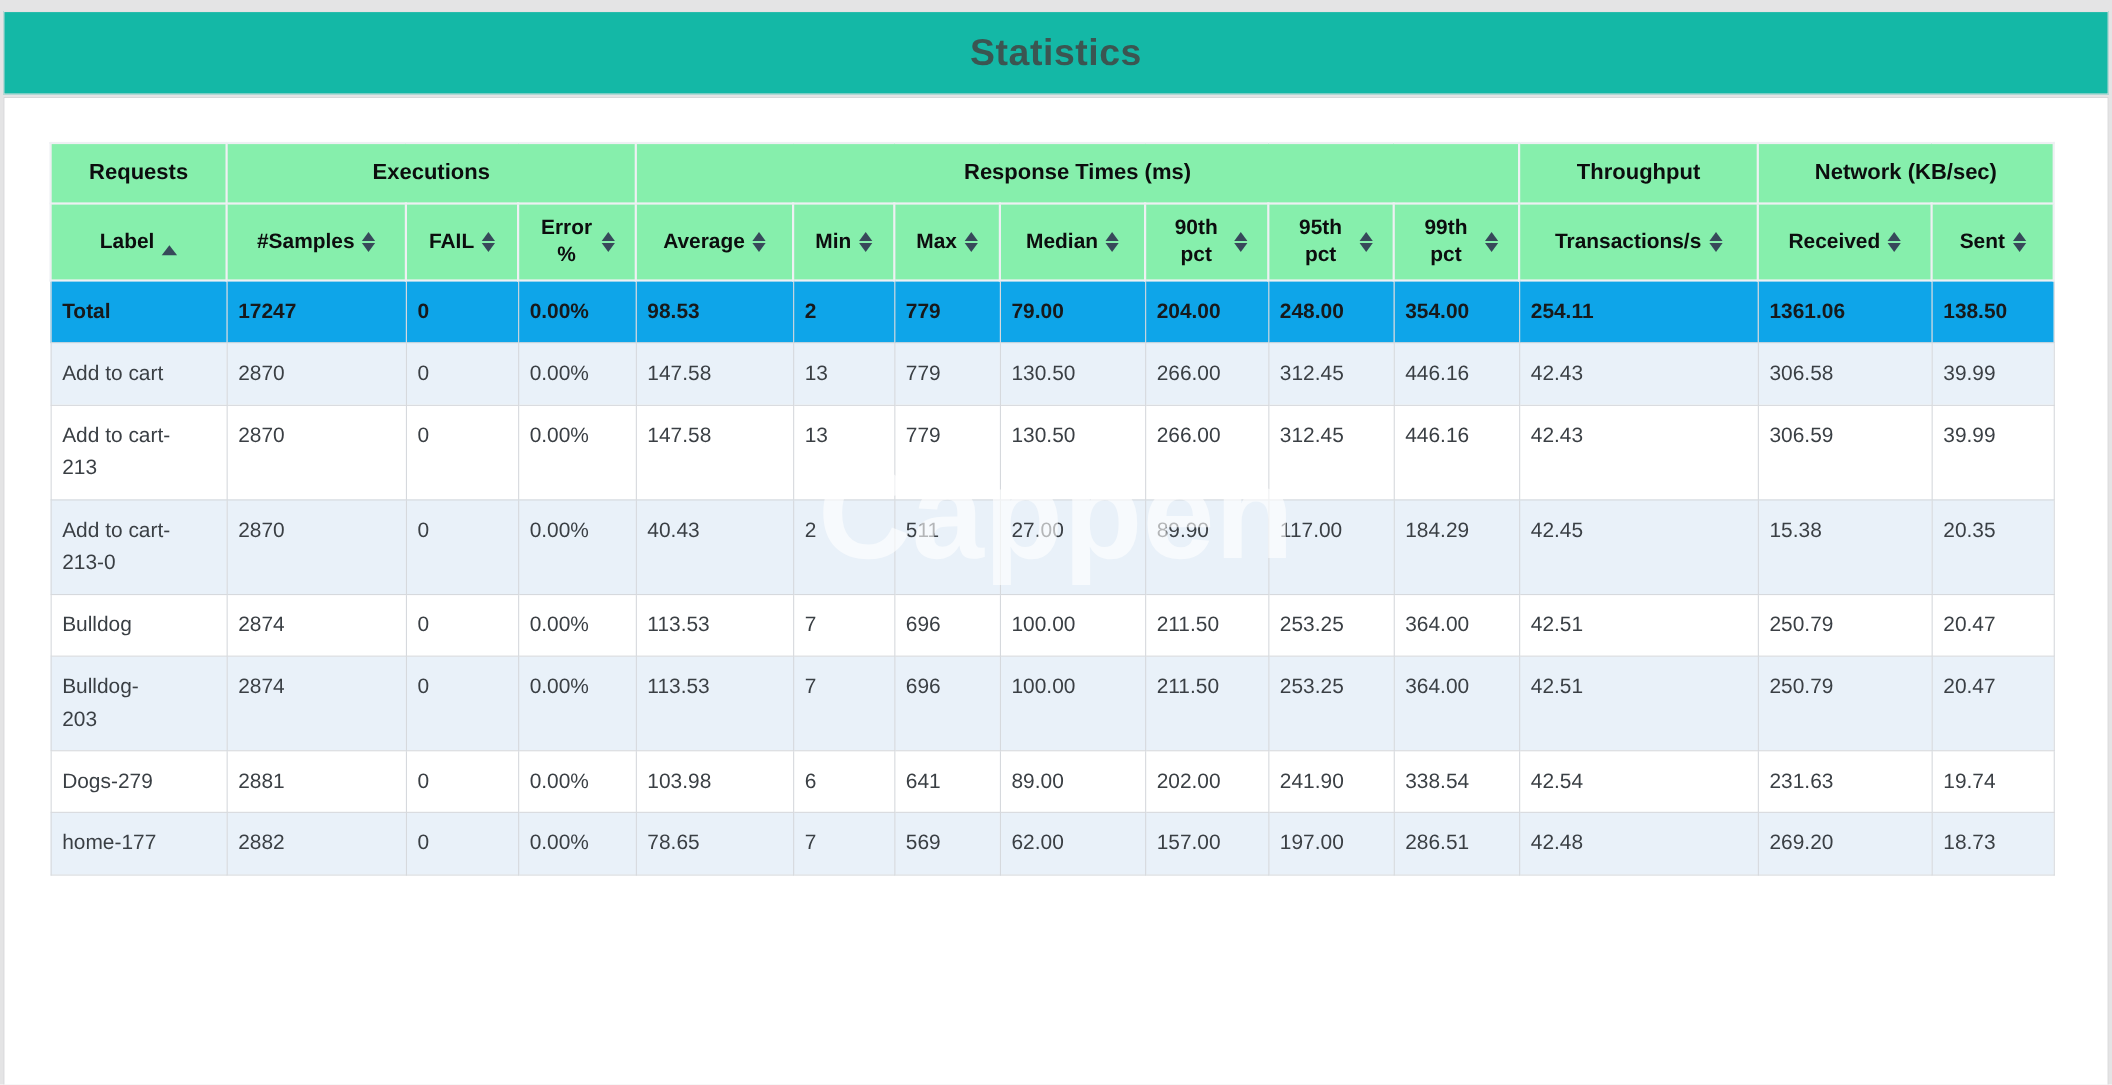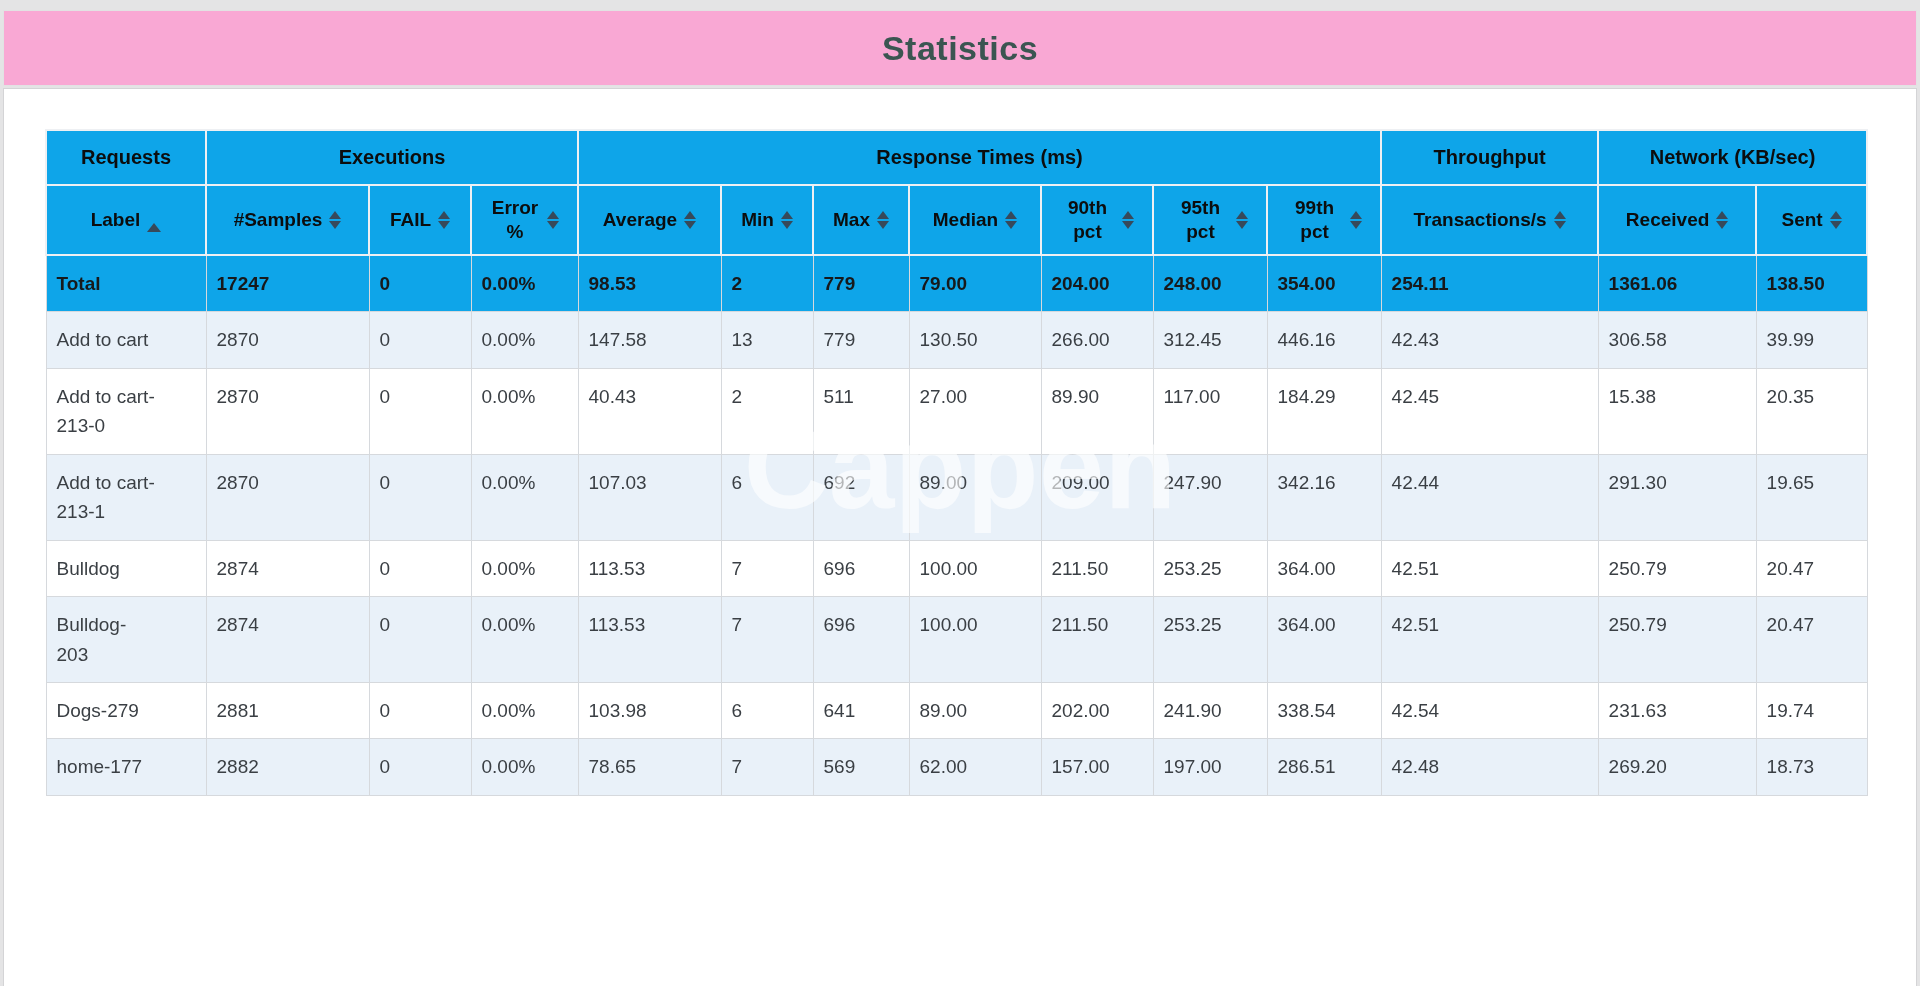--- a/index.html
+++ b/index.html
@@ -5,21 +5,21 @@
   * { margin:0; padding:0; box-sizing:border-box; }
   html,body { width:1920px; height:986px; }
   body {
     font-family:"Liberation Sans", sans-serif;
     background:#e4e4e5;
     position:relative;
     overflow:hidden;
   }
   .title-card {
     margin:10px 3px 0 3px;
-    background:#f9a8d4;
+    background:#14b8a6;
     border:1px solid #e2e2e3;
     height:76px;
     display:flex; align-items:center; justify-content:center;
   }
   .page-title {
     font-size:34px;
     font-weight:bold;
     color:#3b5551;
     letter-spacing:0.5px;
   }
@@ -33,21 +33,21 @@
   .table-wrap { padding:40px 0 0 41px; }
 
   table.stats {
     border-collapse:collapse;
     table-layout:fixed;
     width:1821px;
     font-size:19px;
   }
   
   th {
-    background:#0ea5e9;
+    background:#86efac;
     border:2px solid #eef0f3;
     font-weight:bold;
     color:#0c0d0e;
     text-align:center;
     vertical-align:middle;
   }
   th.ghead { font-size:20px; height:55px; padding:4px 6px; }
   th.chead { font-size:19px; height:70px; padding:6px 18px; cursor:pointer; }
   .th-inner {
     display:flex; align-items:center; justify-content:center;
@@ -279,52 +279,52 @@
             <td>779</td>
             <td>130.50</td>
             <td>266.00</td>
             <td>312.45</td>
             <td>446.16</td>
             <td>42.43</td>
             <td>306.58</td>
             <td>39.99</td>
           </tr>
           <tr>
+            <td class="label-cell">Add to cart-213</td>
+            <td>2870</td>
+            <td>0</td>
+            <td>0.00%</td>
+            <td>147.58</td>
+            <td>13</td>
+            <td>779</td>
+            <td>130.50</td>
+            <td>266.00</td>
+            <td>312.45</td>
+            <td>446.16</td>
+            <td>42.43</td>
+            <td>306.59</td>
+            <td>39.99</td>
+          </tr>
+          <tr>
             <td class="label-cell">Add to cart-213-0</td>
             <td>2870</td>
             <td>0</td>
             <td>0.00%</td>
             <td>40.43</td>
             <td>2</td>
             <td>511</td>
             <td>27.00</td>
             <td>89.90</td>
             <td>117.00</td>
             <td>184.29</td>
             <td>42.45</td>
             <td>15.38</td>
             <td>20.35</td>
           </tr>
           <tr>
-            <td class="label-cell">Add to cart-213-1</td>
-            <td>2870</td>
-            <td>0</td>
-            <td>0.00%</td>
-            <td>107.03</td>
-            <td>6</td>
-            <td>692</td>
-            <td>89.00</td>
-            <td>209.00</td>
-            <td>247.90</td>
-            <td>342.16</td>
-            <td>42.44</td>
-            <td>291.30</td>
-            <td>19.65</td>
-          </tr>
-          <tr>
             <td class="label-cell">Bulldog</td>
             <td>2874</td>
             <td>0</td>
             <td>0.00%</td>
             <td>113.53</td>
             <td>7</td>
             <td>696</td>
             <td>100.00</td>
             <td>211.50</td>
             <td>253.25</td>

